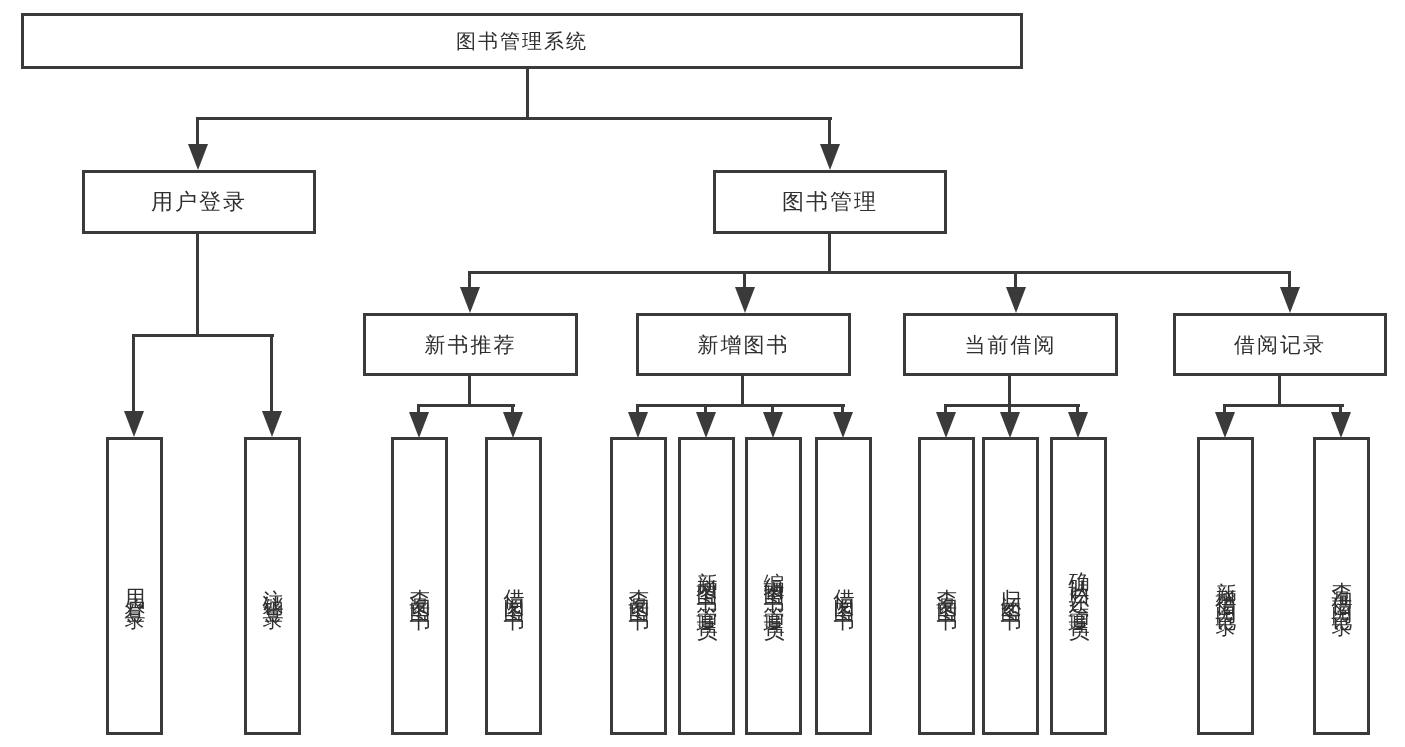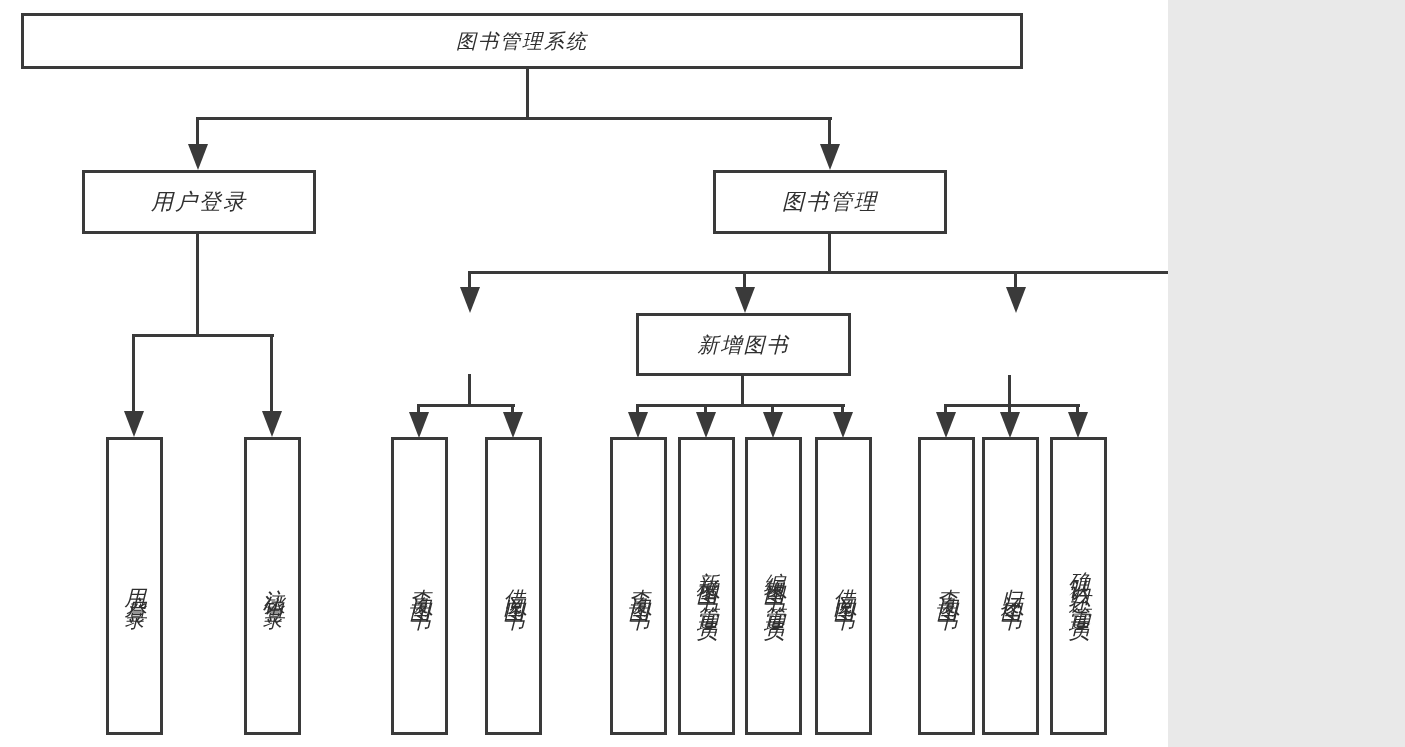--- a/index.html
+++ b/index.html
@@ -1,22 +1,21 @@
 <!DOCTYPE html>
 <html style="--line: #3a3a3a; --text: #2f2f2f; --watermark: #b3b3b3; --background: #ffffff;"><head>
 <meta charset="utf-8">
 <style>
   :root { --line:#3a3a3a; --text:#2f2f2f; --watermark:#b3b3b3; --background:#ffffff; }
   * { margin:0; padding:0; box-sizing:border-box; }
   body { font-family:"DejaVu Sans", sans-serif; background:#e9e9e9; }
   .stage {
-    position:relative; width:1168px; height:747px;
+    position:relative; width:1405px; height:747px;
     background:var(--background); overflow:hidden;
     color:var(--text);
-    font-style:italic;
   }
   .box {
     position:absolute; border:3px solid var(--line); background:#fff;
     display:flex; align-items:center; justify-content:center;
     color:var(--text);
   }
   .root-box  { left:21px;  top:13px;  width:1002px; height:56px; font-size:20px; letter-spacing:2px; }
   .l2-box    { top:170px; width:234px; height:64px; font-size:22px; letter-spacing:2px; }
   .l3-box    { top:313px; width:215px; height:63px; font-size:21px; letter-spacing:2px; }
   .col-box   { top:437px; width:57px;  height:298px; }
@@ -46,22 +45,31 @@
     <span>图书管理系统</span>
   </div>
 
   <div class="box l2-box" style="left:82px">
     <span>用户登录</span>
   </div>
   <div class="box l2-box" style="left:713px">
     <span>图书管理</span>
   </div>
 
+  <div class="box l3-box" style="left:363px">
+    <span>新书推荐</span>
+  </div>
   <div class="box l3-box" style="left:636px">
     <span>新增图书</span>
+  </div>
+  <div class="box l3-box" style="left:903px">
+    <span>当前借阅</span>
+  </div>
+  <div class="box l3-box" style="left:1173px;width:214px">
+    <span>借阅记录</span>
   </div>
 
   <div class="box col-box" style="left:106px">
     <span class="vlabel">用户登录</span>
   </div>
   <div class="box col-box" style="left:244px">
     <span class="vlabel">注销登录</span>
   </div>
 
   <div class="box col-box" style="left:391px">

